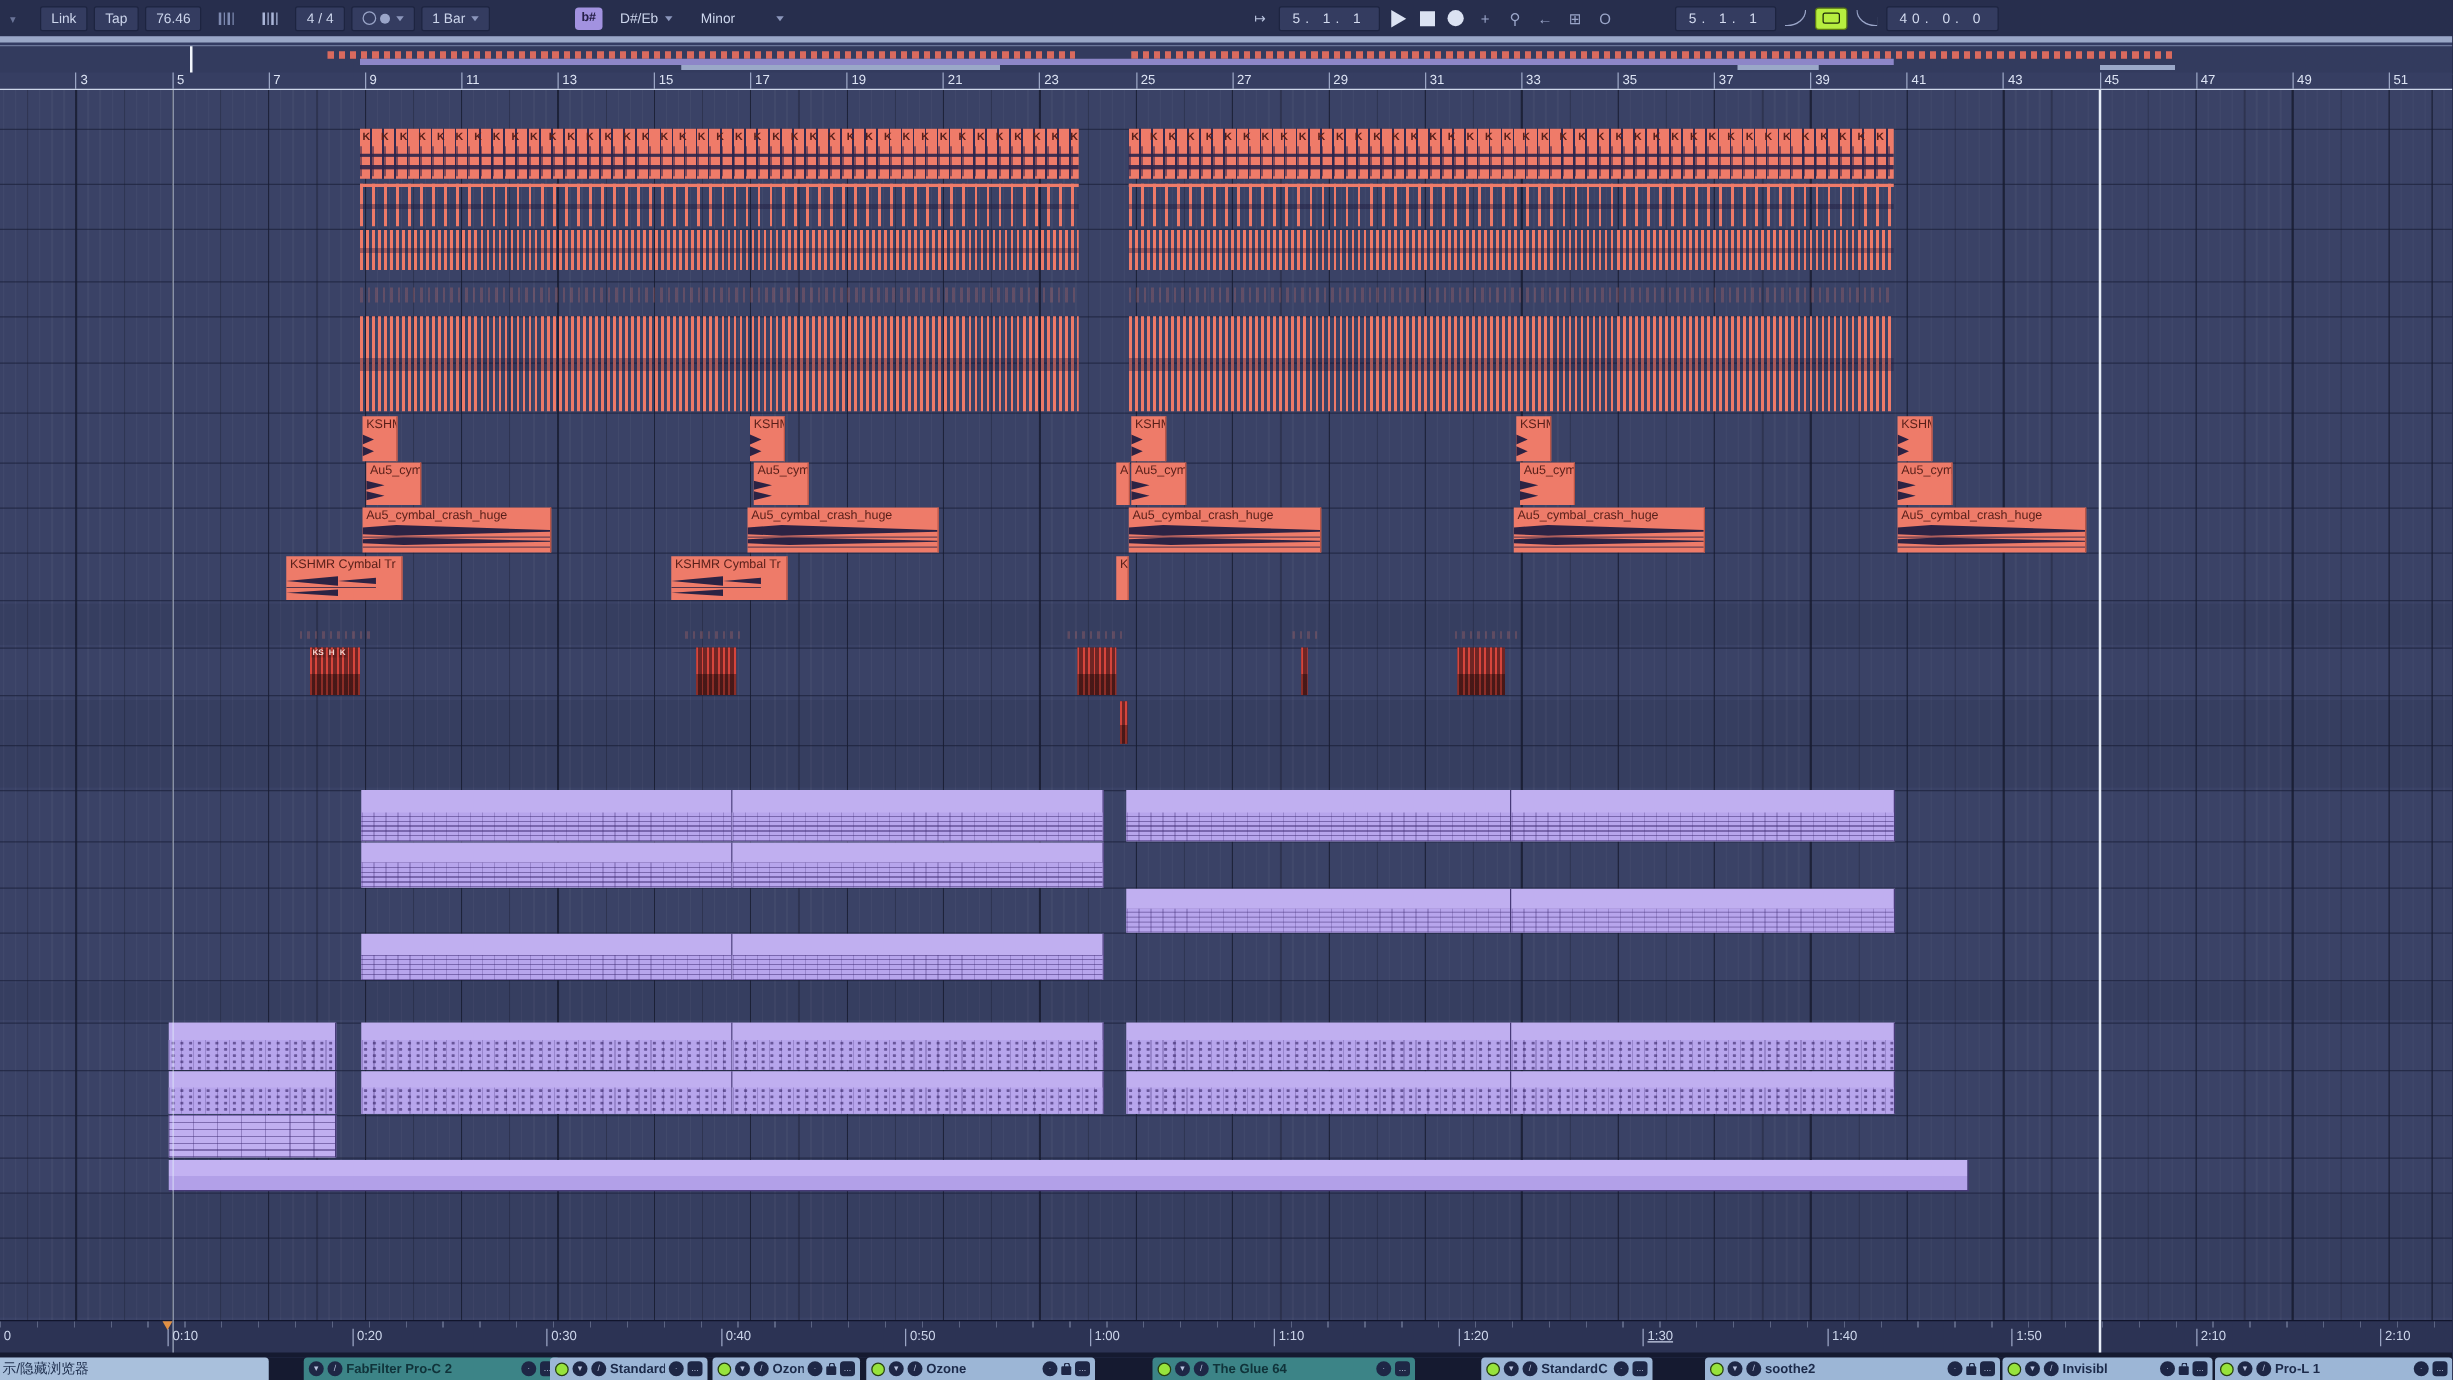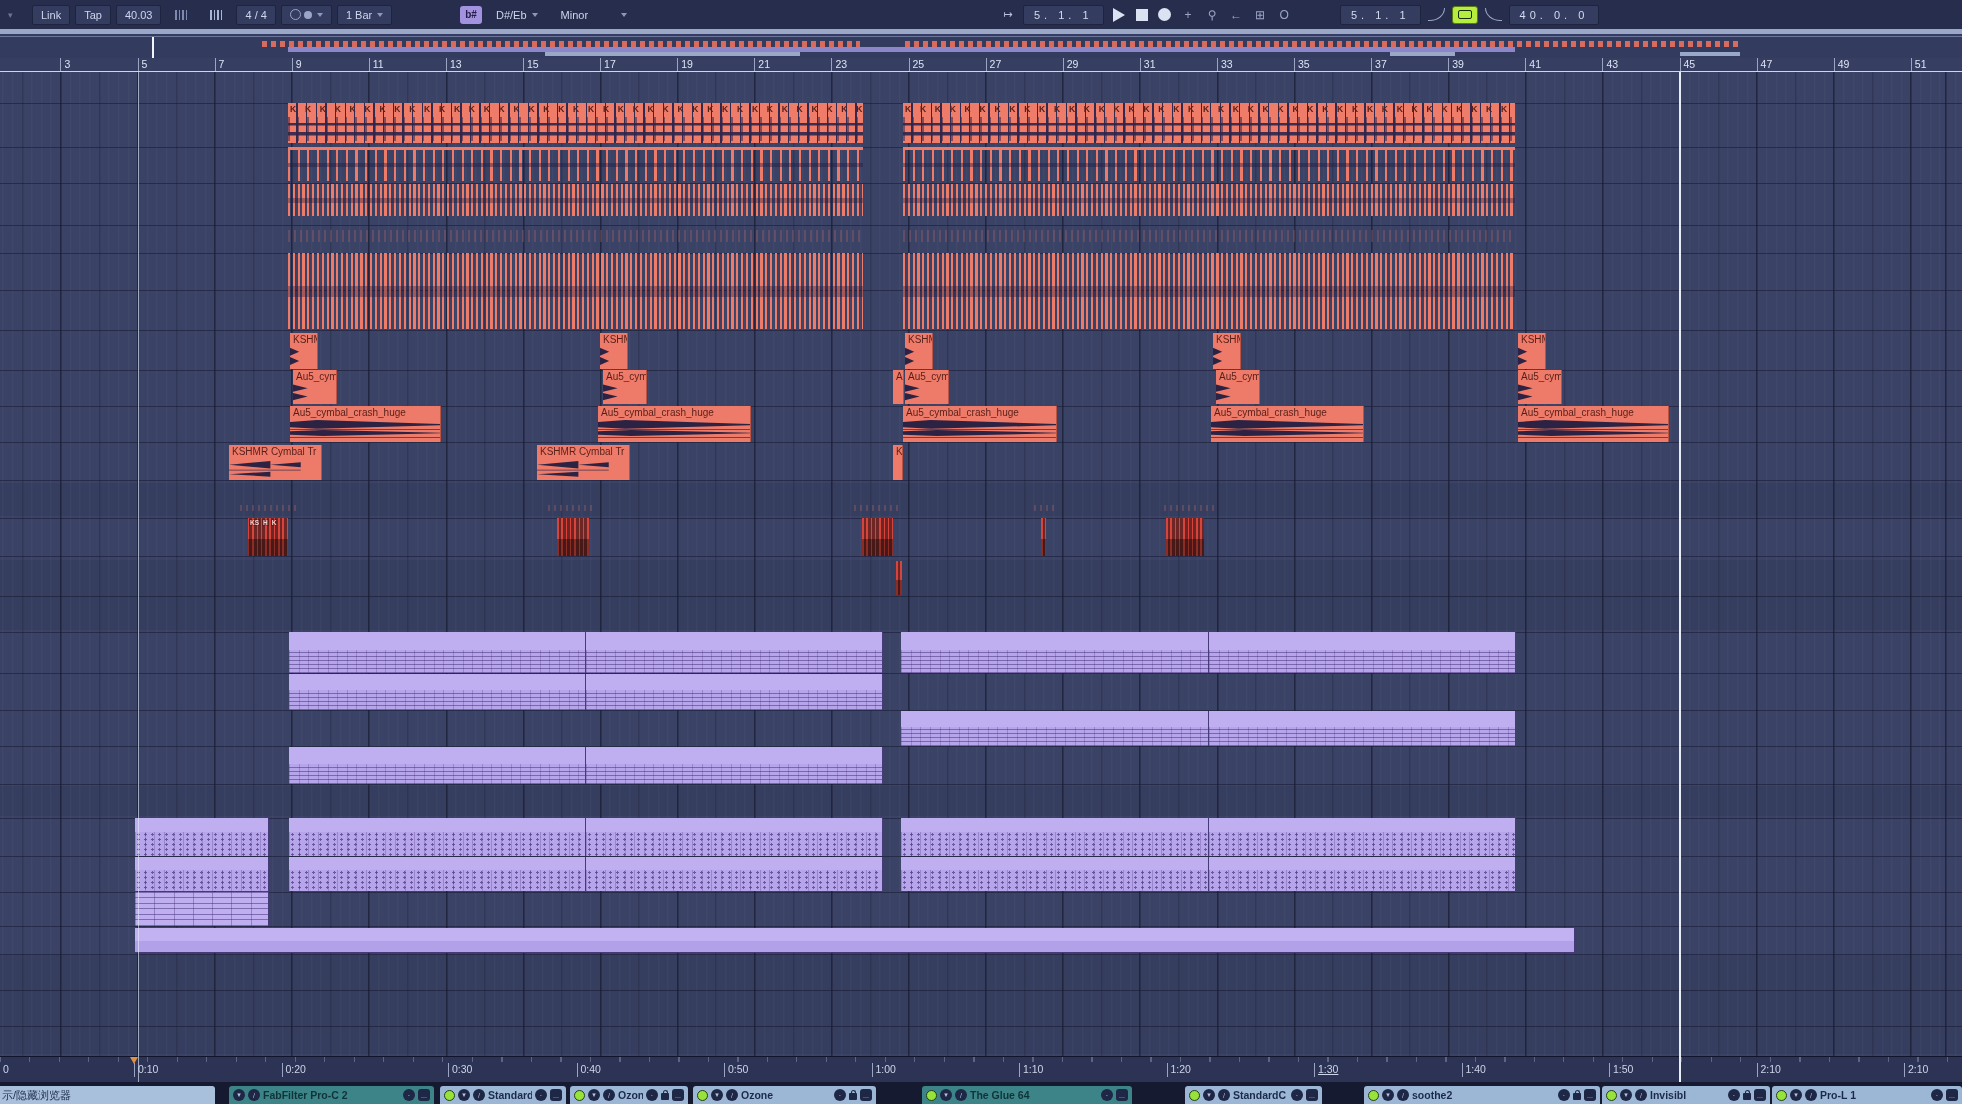--- a/index.html
+++ b/index.html
@@ -136,21 +136,21 @@
 
 <div id="stage">
 
   <div id="toolbar">
     <div class="tb-group" style="left:0;">
       <span class="panel-arrow">▾</span>
     </div>
     <div class="tb-group" style="left:32px;">
       <span class="tb-btn">Link</span>
       <span class="tb-btn">Tap</span>
-      <span class="tb-btn">40.03</span>
+      <span class="tb-btn">76.46</span>
       <span class="tb-btn tb-plain">
           <span class="metro-bars">
             <i></i>
             <i></i>
             <i></i>
             <i></i>
           </span>
         </span>
       <span class="tb-btn tb-plain">
           <span class="metro-bars lit">
@@ -520,37 +520,37 @@
         <div class="notes"></div>
       </div>
       <div class="clip clip-pr" style="left: 135px; top: 820px; width: 134px; height: 34px;"></div>
       <div class="clip clip-pb" style="left: 135px; top: 856px; width: 1440px; height: 25px;"></div>
     </div>
 
   <div id="timeruler">
       <div class="time-num" style="left: 0px; border-left: none;">0</div>
       <div class="time-num" style="left: 134px;">0:10</div>
       <div class="time-num" style="left: 281.5px;">0:20</div>
-      <div class="time-num" style="left: 448px;">0:30</div>
+      <div class="time-num" style="left: 437px;">0:30</div>
       <div class="time-num" style="left: 576.5px;">0:40</div>
       <div class="time-num" style="left: 724px;">0:50</div>
       <div class="time-num" style="left: 871.5px;">1:00</div>
       <div class="time-num" style="left: 1019px;">1:10</div>
       <div class="time-num" style="left: 1166.5px;">1:20</div>
       <div class="time-num" style="left: 1314px; text-decoration: underline;">1:30</div>
       <div class="time-num" style="left: 1461.5px;">1:40</div>
       <div class="time-num" style="left: 1609px;">1:50</div>
       <div class="time-num" style="left: 1756.5px;">2:10</div>
       <div class="time-num" style="left: 1904px;">2:10</div>
     </div>
   <div id="rulermarker" style="left: 130px;"></div>
   <div id="devgap"></div>
   <div id="devices">
       <div class="browser-label" style="width: 215px;">示/隐藏浏览器</div>
-      <div class="device teal" style="left: 229px; width: 205px;">
+      <div class="device teal" style="left: 243px; width: 205px;">
         <div class="dic">▾</div>
         <div class="dic">/</div>
         <div class="dname">FabFilter Pro-C 2</div>
         <div class="dic">·</div>
         <div class="dic sq">...</div>
       </div>
       <div class="device blue" style="left: 440px; width: 126px;">
         <div class="led"></div>
         <div class="dic">▾</div>
         <div class="dic">/</div>

